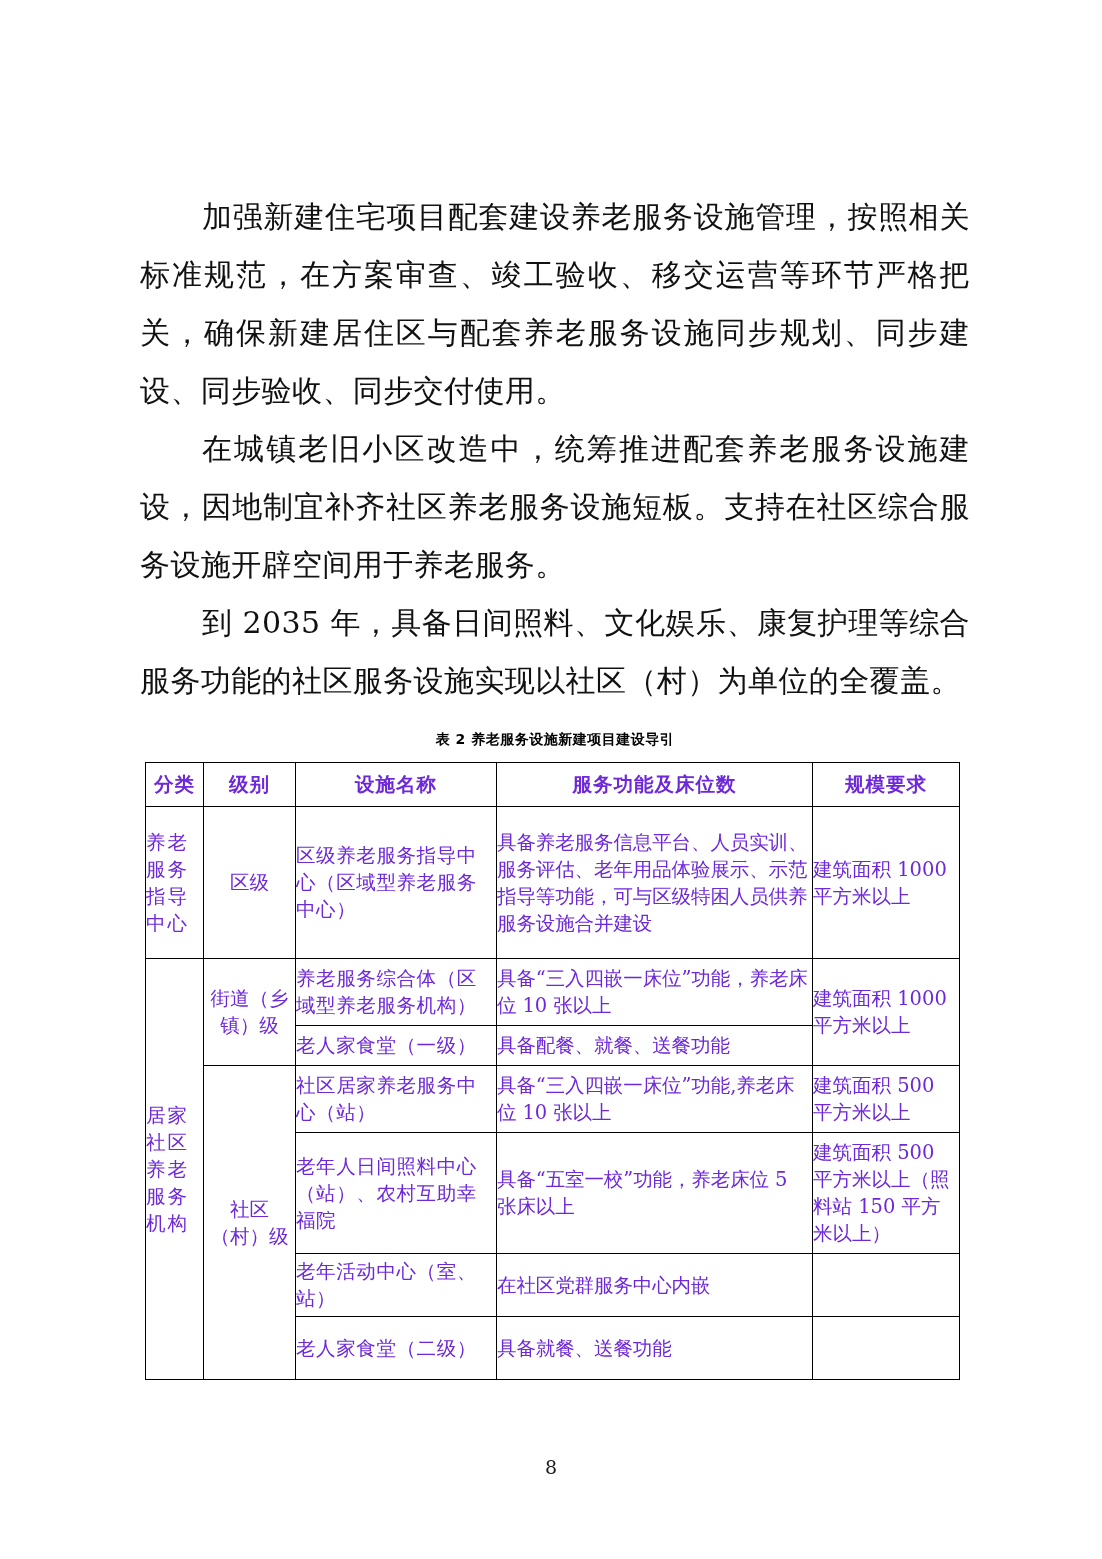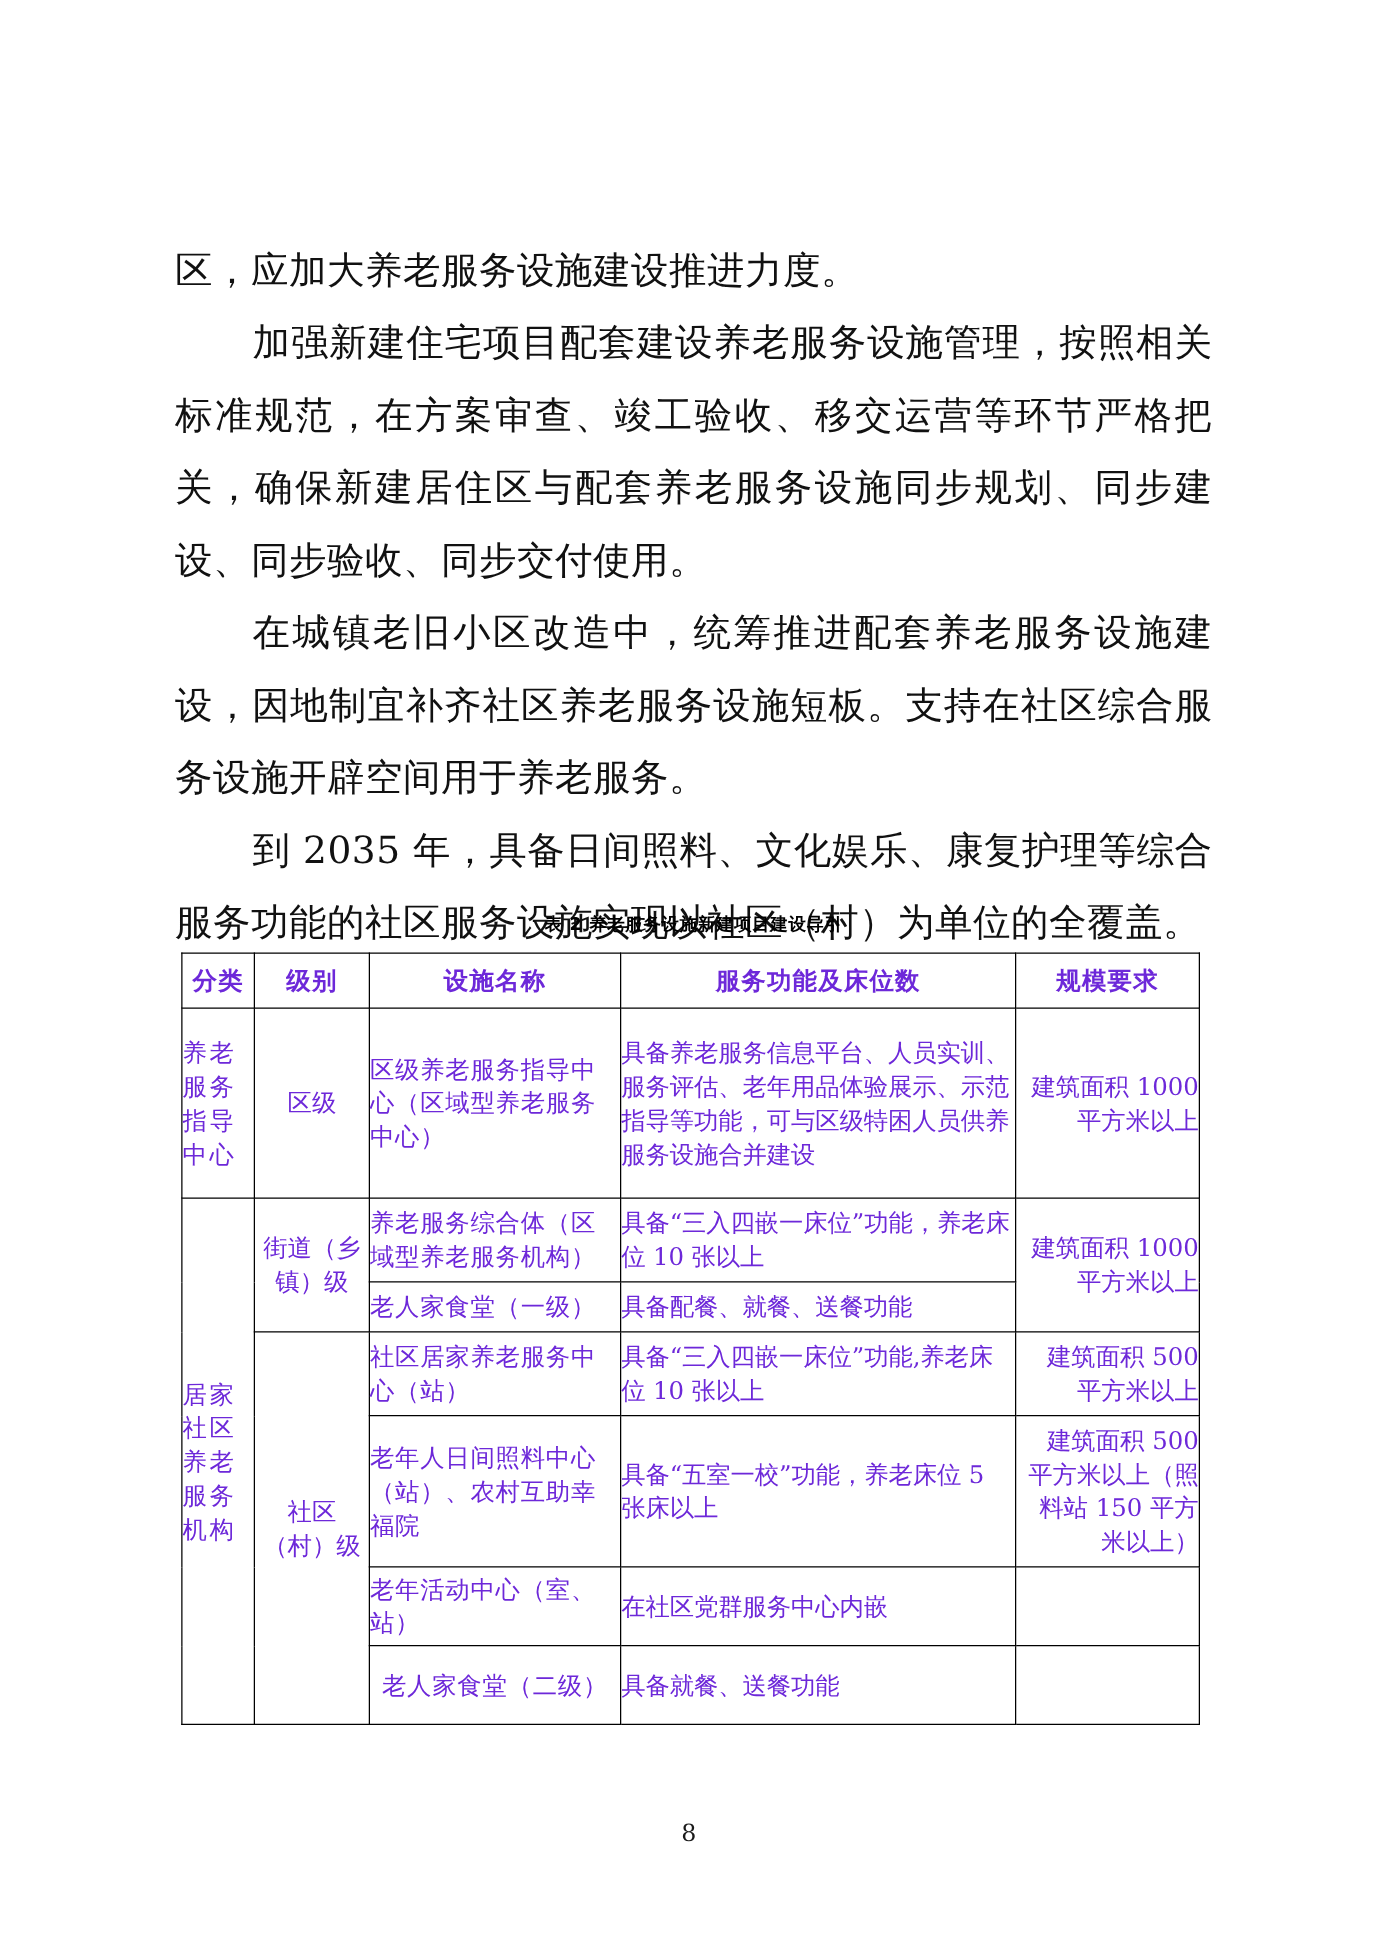--- a/index.html
+++ b/index.html
@@ -87,32 +87,32 @@
     letter-spacing: 2px;
     line-height: 30px;
     padding: 4px 2px;
   }
   td.func {
     text-align: left;
     padding: 3px 3px 3px 4px;
     letter-spacing: -0.1px;
   }
   td.scale {
-    text-align: right;
+    text-align: left;
     line-height: 29px;
     padding: 3px 3px;
   }
   td.name {
     text-align: left;
     letter-spacing: 0.6px;
     line-height: 30px;
     padding: 3px 2px 3px 4px;
   }
   td.name-ctr {
-    text-align: center;
+    text-align: left;
     letter-spacing: 0.6px;
     line-height: 30px;
     padding: 3px 4px;
   }
   .pagenum {
     position: absolute;
     left: 0;
     top: 1456px;
     width: 1102px;
     text-align: center;
@@ -120,21 +120,20 @@
     color: #1a1a1a;
     font-family: "DejaVu Serif", "Liberation Serif", serif;
   }
 </style>
 </head>
 <body>
 
 <div class="page">
 
   <div class="body-text">
-    <p class="para">区，应加大养老服务设施建设推进力度。</p>
     <p class="para indent">加强新建住宅项目配套建设养老服务设施管理，按照相关标准规范，在方案审查、竣工验收、移交运营等环节严格把关，确保新建居住区与配套养老服务设施同步规划、同步建设、同步验收、同步交付使用。</p>
     <p class="para indent">在城镇老旧小区改造中，统筹推进配套养老服务设施建设，因地制宜补齐社区养老服务设施短板。支持在社区综合服务设施开辟空间用于养老服务。</p>
     <p class="para indent">到 2035 年，具备日间照料、文化娱乐、康复护理等综合服务功能的社区服务设施实现以社区（村）为单位的全覆盖。</p>
   </div>
 
   <div class="table-title">表 2  养老服务设施新建项目建设导引</div>
 
   <table class="guide">
     <colgroup>
       <col style="width:58px">

